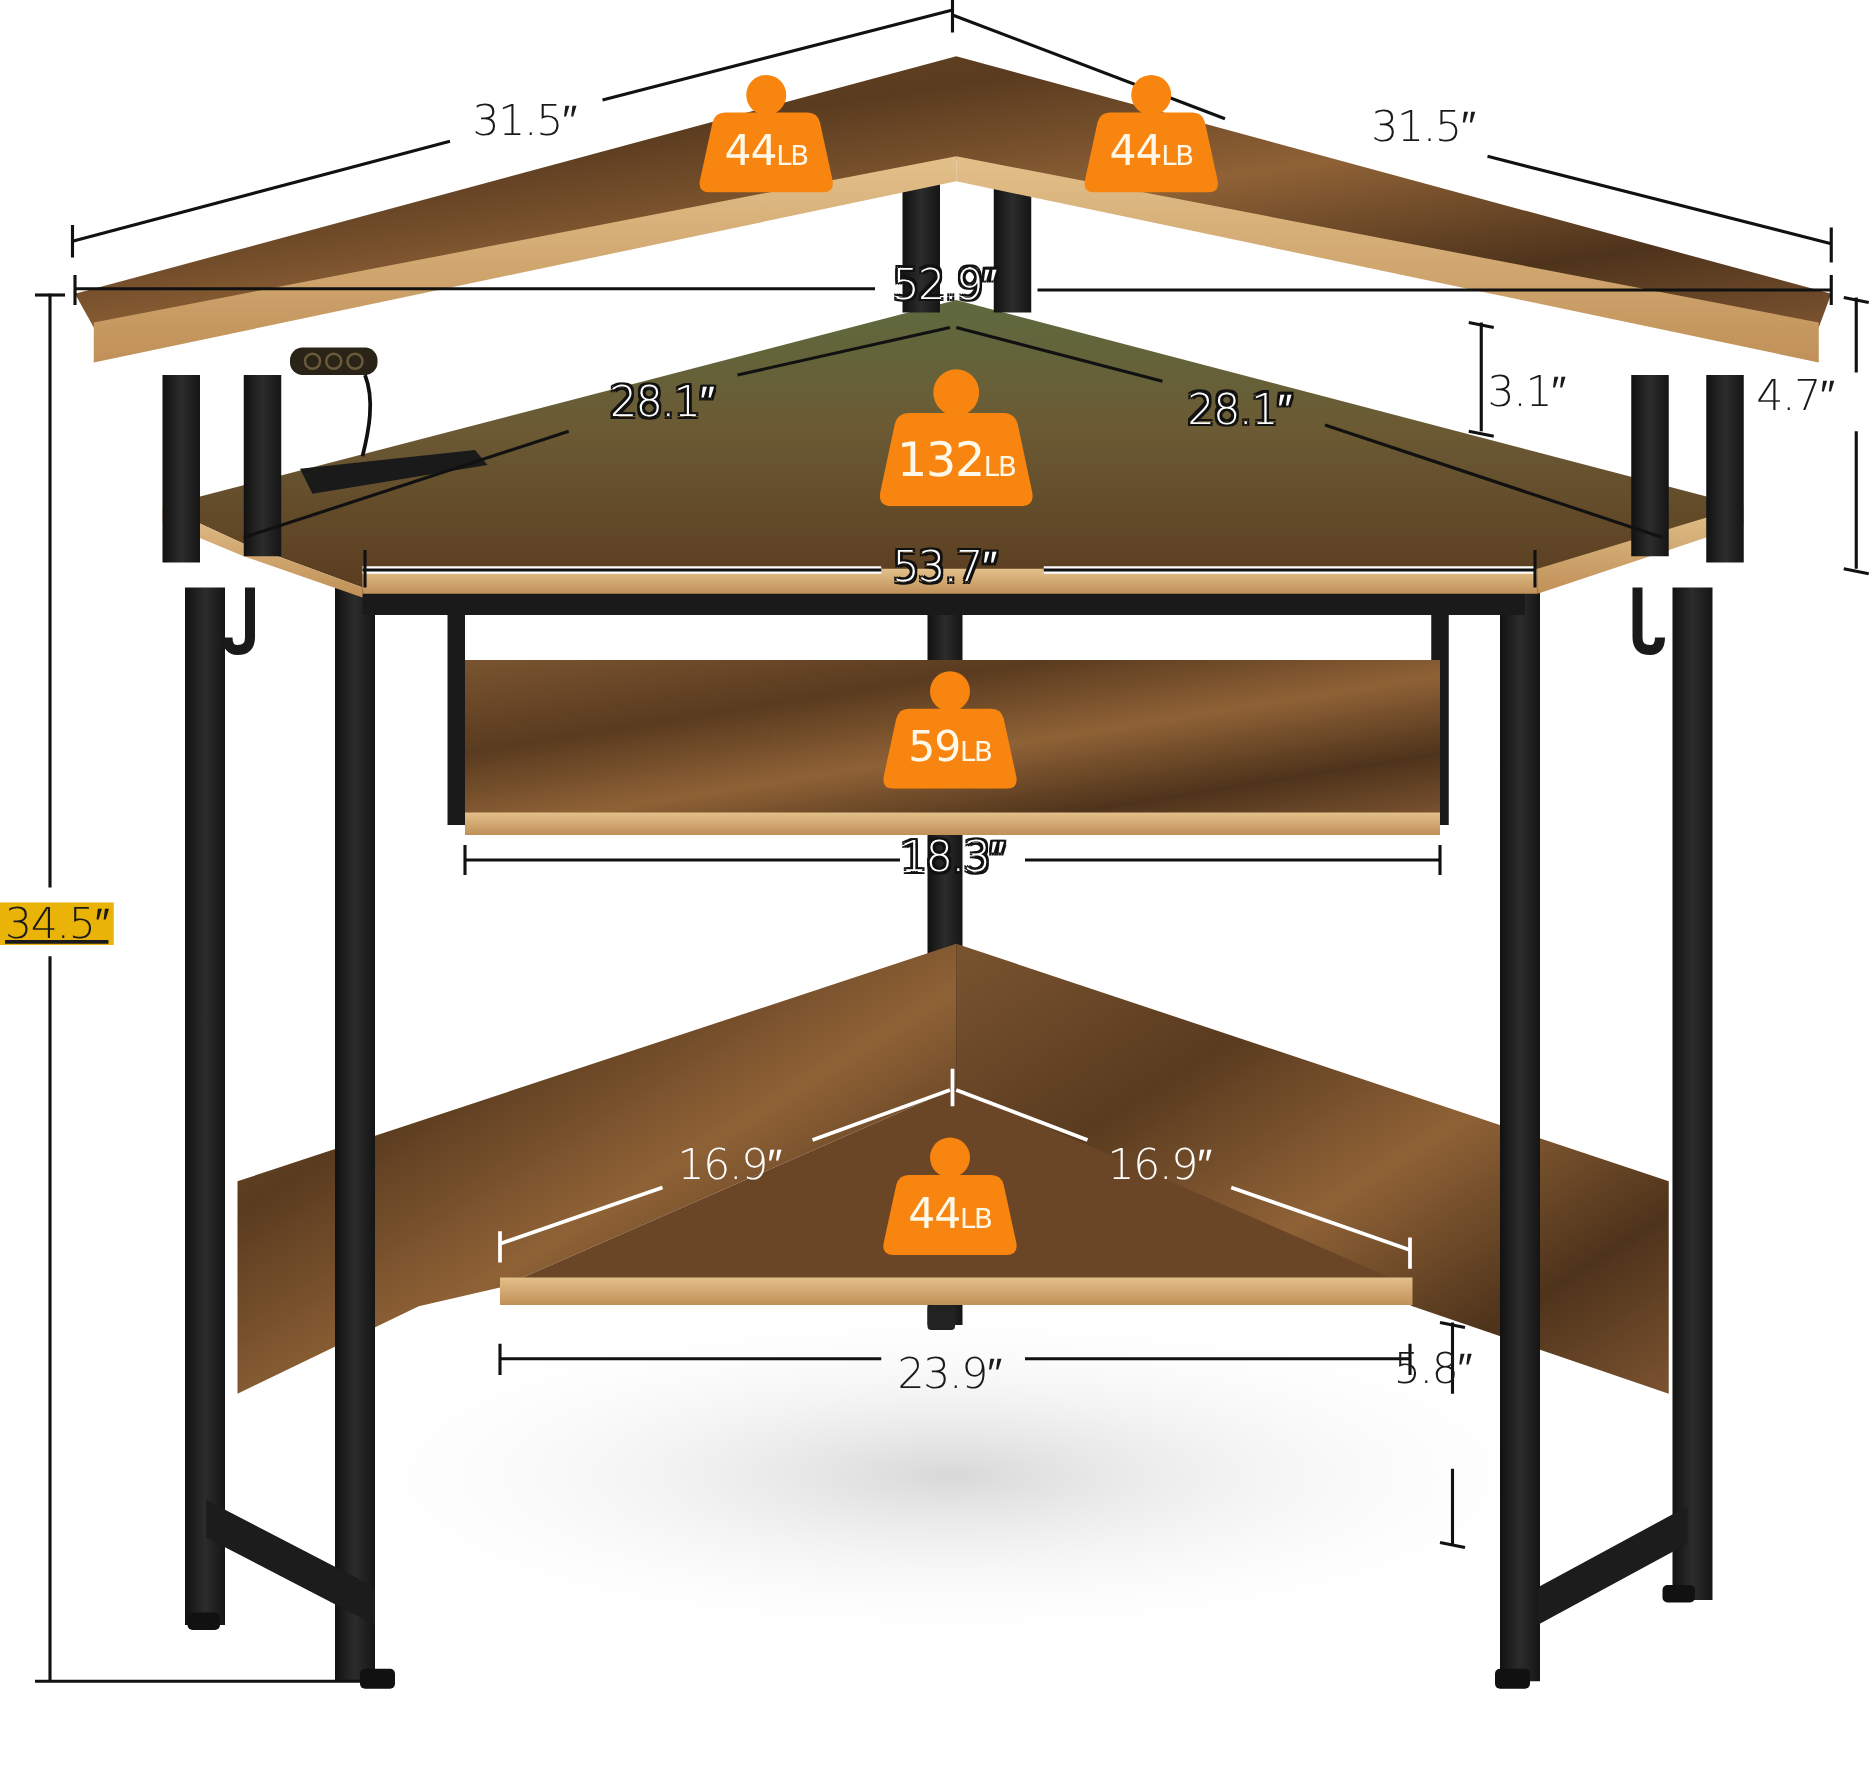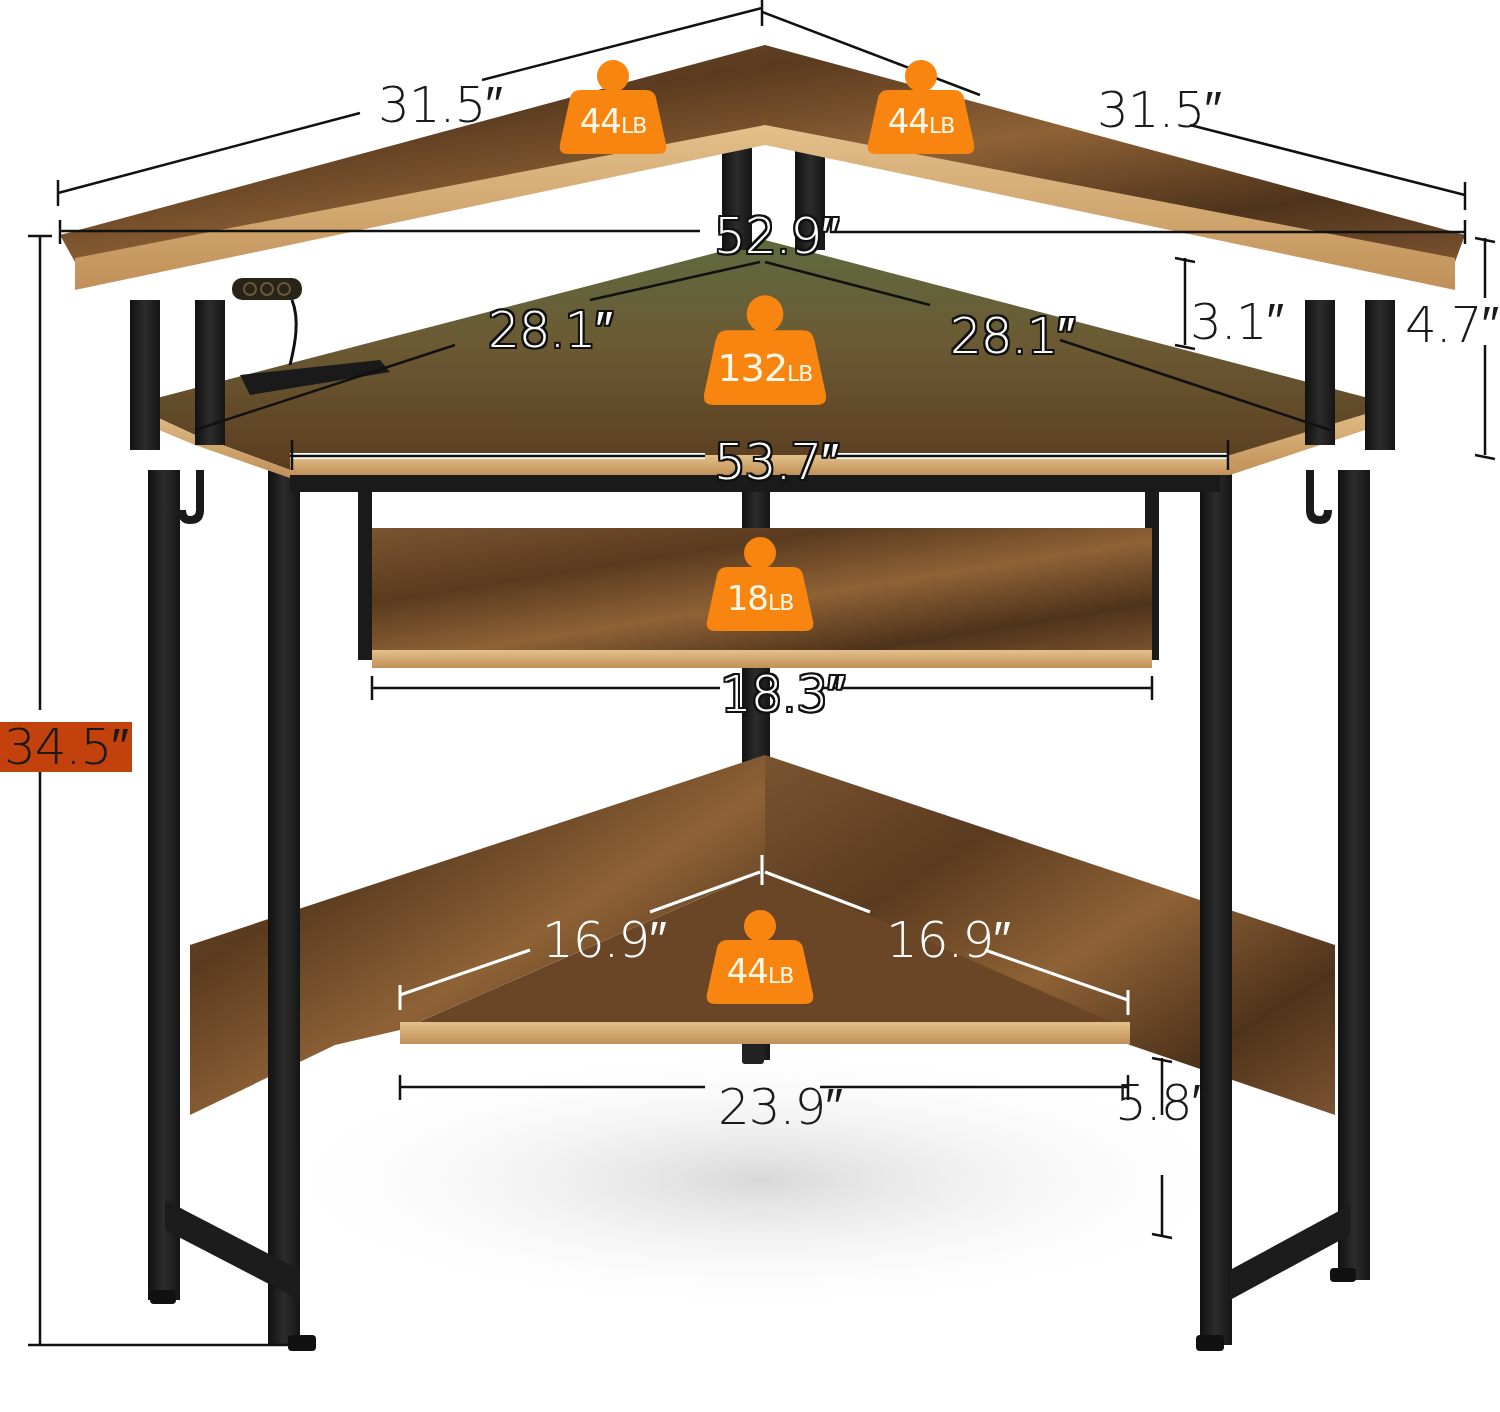--- a/index.html
+++ b/index.html
@@ -1,21 +1,21 @@
 <!DOCTYPE html>
 <html><head>
 <meta charset="utf-8">
 <style>
   html, body { margin:0; padding:0; background:#ffffff; }
   body { width:1500px; height:1412px; position:relative; overflow:hidden; font-family:"DejaVu Sans", sans-serif; }
   #stage { position:absolute; left:0; top:0; width:1500px; height:1412px; }
-  .lbl { position:absolute; font-family:"DejaVu Sans", sans-serif; font-weight:300; color:#1a1a1a; font-size:50px; line-height:1; white-space:nowrap; letter-spacing:-1px; }
+  .lbl { position:absolute; font-family:"DejaVu Sans", sans-serif; font-weight:300; color:#1a1a1a; font-size:34px; line-height:1; white-space:nowrap; letter-spacing:-1px; }
   .lbl.white { color:#ffffff; }
   .lbl.outlined { color:#ffffff; text-shadow: -2px -2px 0 #111, 2px -2px 0 #111, -2px 2px 0 #111, 2px 2px 0 #111, 0 2px 0 #111, 2px 0 0 #111, -2px 0 0 #111, 0 -2px 0 #111; }
-  .lbl.bg { background:#c2410c; padding:0 4px; }
+  .lbl.bg { background:#eab308; padding:0 4px;text-decoration:underline; }
   .badge { position:absolute; width:110px; height:96px; }
   .badge svg { position:absolute; left:0; top:0; }
   .badge .val { position:absolute; left:0; right:0; top:46px; text-align:center; color:#fff8e8; font-size:34px; line-height:1; letter-spacing:-1px; }
   .badge .val .unit { font-size:22px;text-align:center; }
 </style>
 </head>
 <body>
 
 <div id="stage">
 <svg width="1500" height="1412" viewBox="0 0 1500 1412" xmlns="http://www.w3.org/2000/svg">
@@ -212,21 +212,21 @@
     <path d="M22,32 L88,32 Q96,32 98,40 L108,86 Q110,96 100,96 L10,96 Q0,96 2,86 L12,40 Q14,32 22,32 Z" fill="#f7850f"></path>
   </svg>
   <div class="val" style="top:56px;font-size:38px;"><span>132</span><span class="unit">LB</span></div>
 </div>
 
 <div class="badge" style="left:705px;top:535px;">
   <svg width="110" height="96" viewBox="0 0 110 96">
     <circle cx="55" cy="18" r="16" fill="#f7850f"></circle>
     <path d="M22,32 L88,32 Q96,32 98,40 L108,86 Q110,96 100,96 L10,96 Q0,96 2,86 L12,40 Q14,32 22,32 Z" fill="#f7850f"></path>
   </svg>
-  <div class="val"><span>18</span><span class="unit">LB</span></div>
+  <div class="val"><span>59</span><span class="unit">LB</span></div>
 </div>
 
 <div class="badge" style="left:705px;top:908px;">
   <svg width="110" height="96" viewBox="0 0 110 96">
     <circle cx="55" cy="18" r="16" fill="#f7850f"></circle>
     <path d="M22,32 L88,32 Q96,32 98,40 L108,86 Q110,96 100,96 L10,96 Q0,96 2,86 L12,40 Q14,32 22,32 Z" fill="#f7850f"></path>
   </svg>
   <div class="val"><span>44</span><span class="unit">LB</span></div>
 </div>
 </div>

